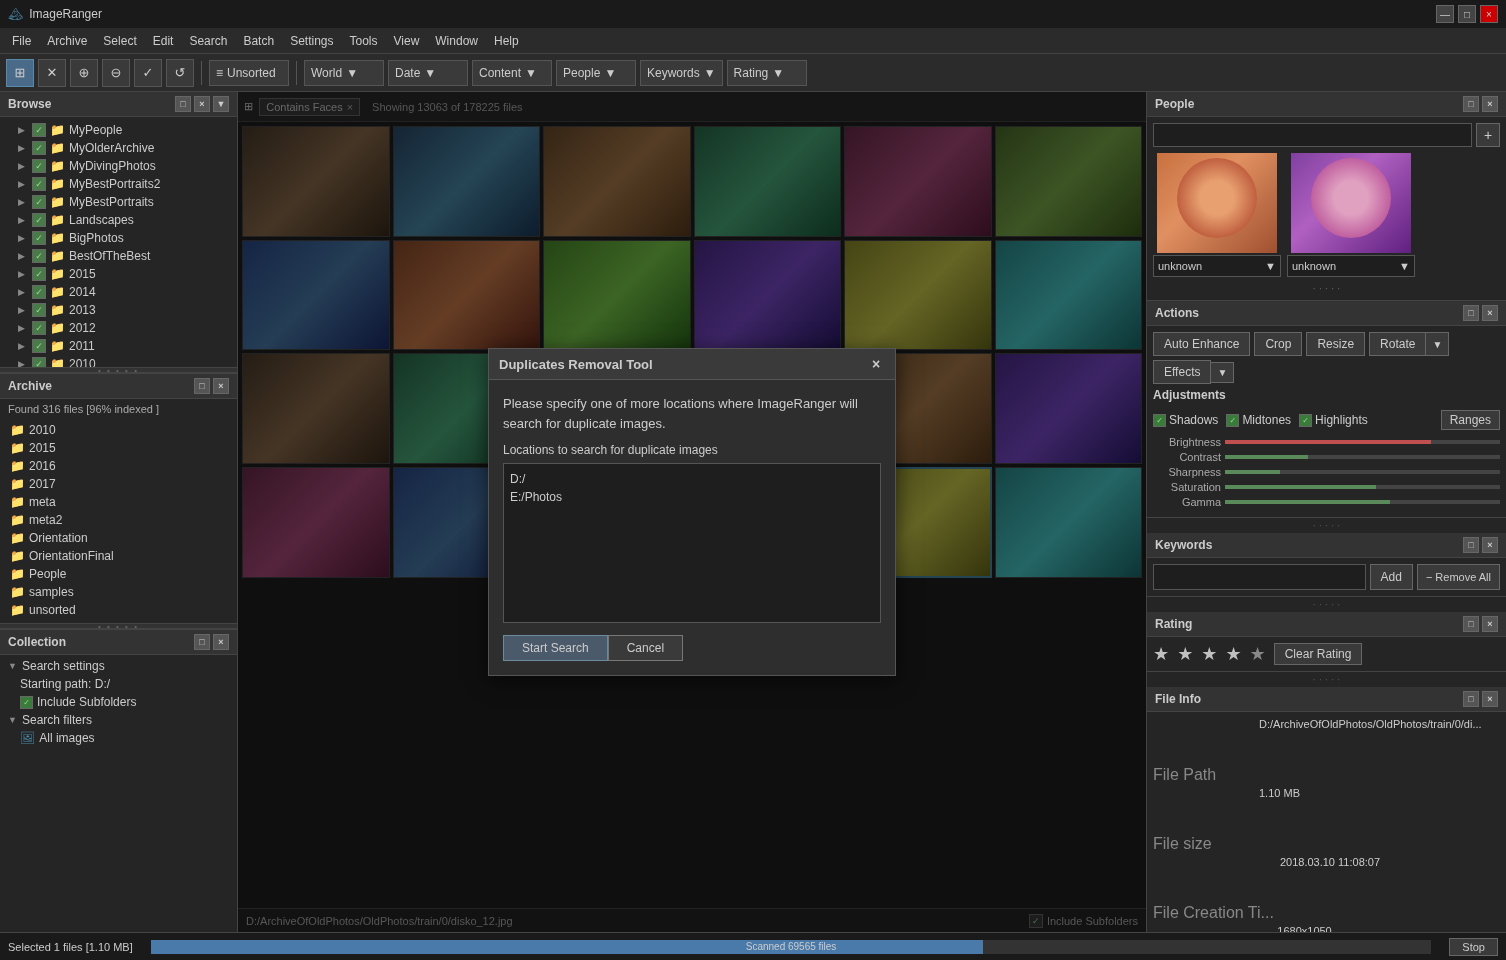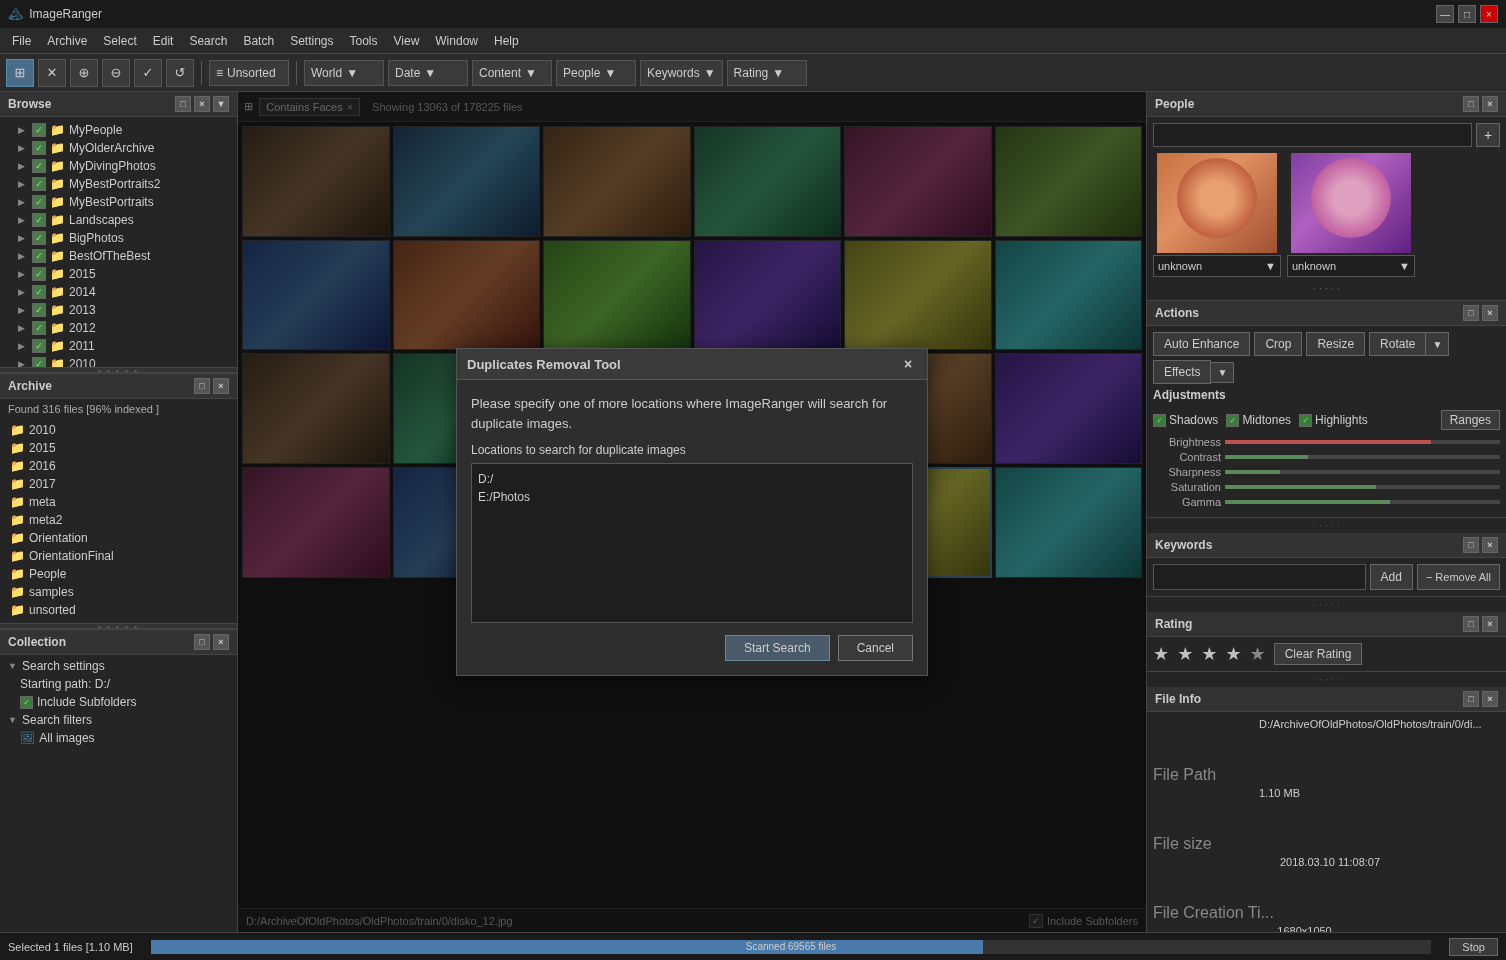--- a/index.html
+++ b/index.html
@@ -286,21 +286,21 @@
       top: 0; left: 0; right: 0; bottom: 0;
       background: rgba(0,0,0,0.5);
       display: flex;
       align-items: center;
       justify-content: center;
       z-index: 100;
     }
     .modal {
       background: #2e2e2e;
       border: 1px solid #555;
-      width: 472px;
+      width: 408px;
       box-shadow: 0 4px 20px rgba(0,0,0,0.6);
     }
     .modal-title-bar {
       background: #3a3a3a;
       padding: 6px 10px;
       display: flex;
       align-items: center;
       justify-content: space-between;
       border-bottom: 1px solid #555;
       font-size: 13px;
@@ -315,21 +315,21 @@
     .modal-list {
       background: #1e1e1e;
       border: 1px solid #555;
       min-height: 160px;
       padding: 6px;
       font-size: 12px;
       color: #ccc;
       margin-bottom: 12px;
     }
     .modal-list-item { padding: 2px 0; }
-    .modal-footer { display: flex; justify-content: flex-end; gap: 8px; }
+    .modal-footer { display: flex; }
     .modal-action-btn {
       padding: 5px 18px;
       background: #3a3a3a;
       border: 1px solid #777;
       color: #ccc;
       font-size: 12px;
       cursor: pointer;
     }
     .modal-action-btn.primary { background: #4a5a6a; border-color: #6a8a9a; }
 

